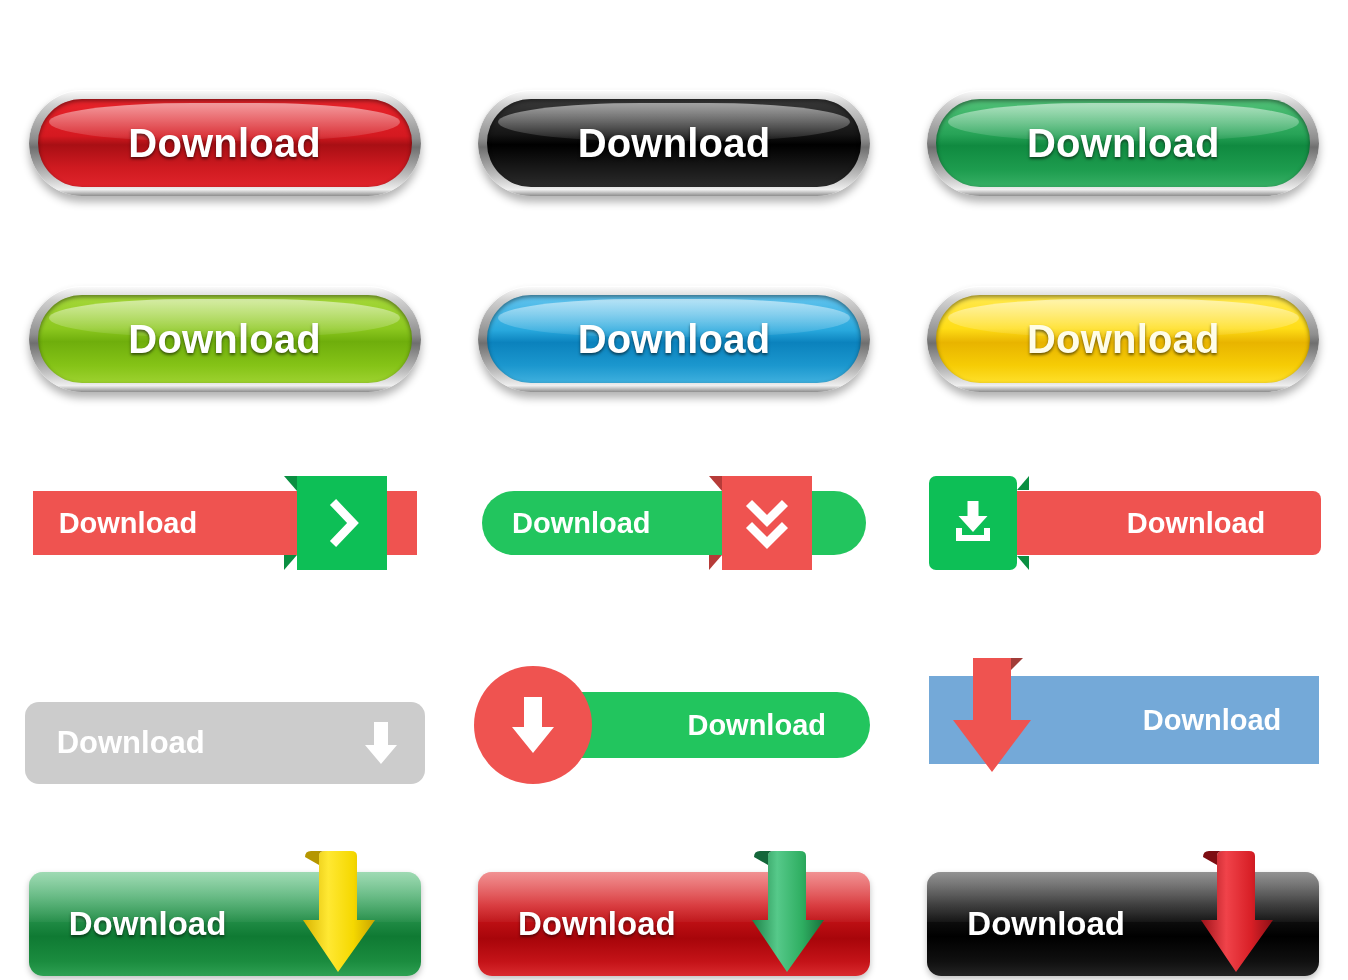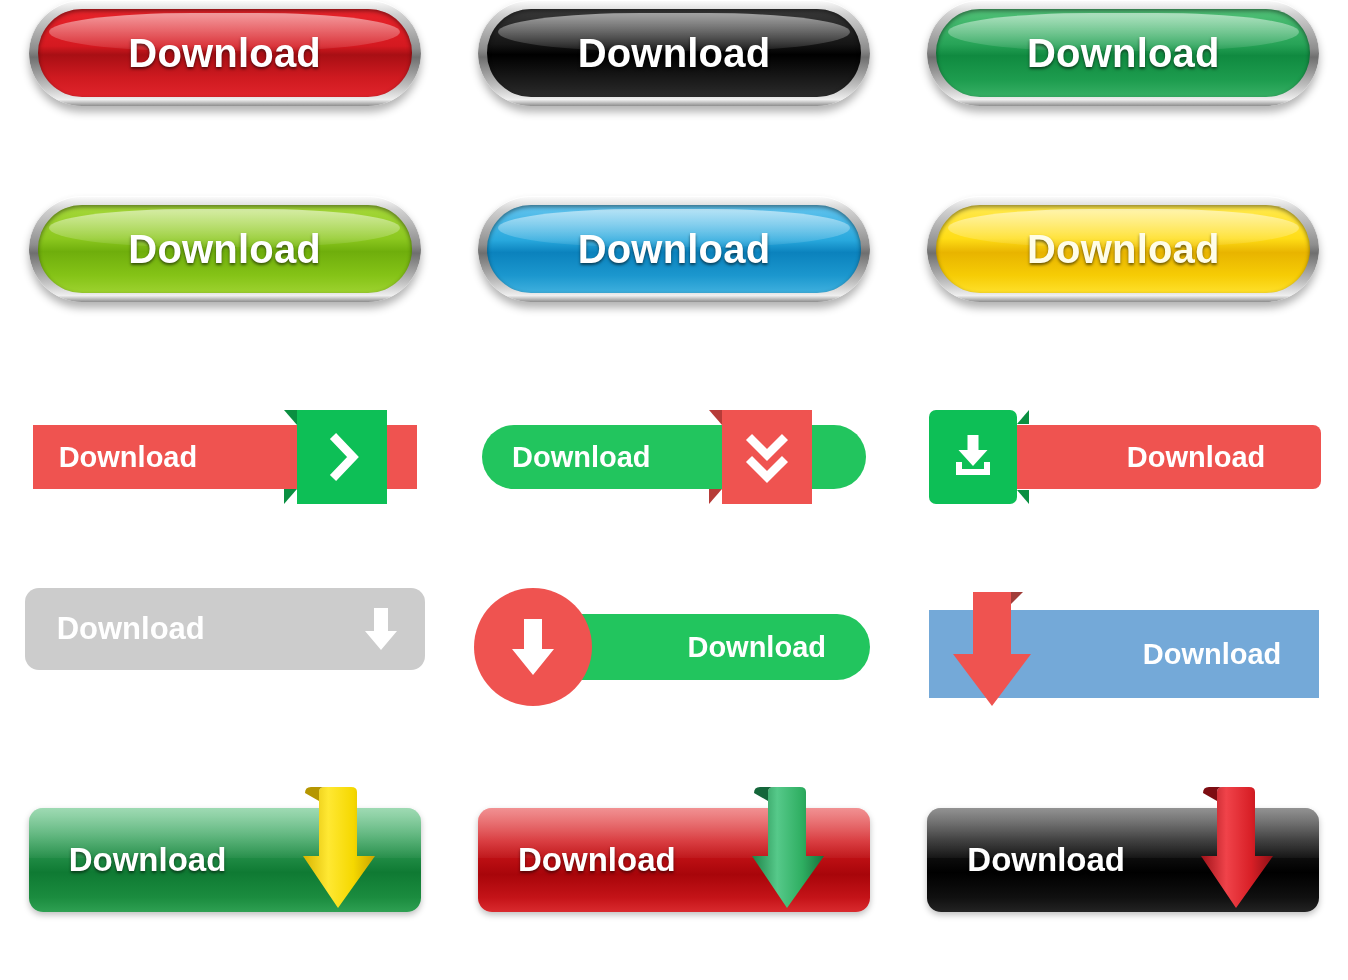--- a/index.html
+++ b/index.html
@@ -26,21 +26,21 @@
     position: absolute;
     left: 0; top: 0;
     width: 1348px; height: 980px;
     display: grid;
     grid-template-columns: repeat(3, 1fr);
     grid-template-rows: repeat(5, 1fr);
   }
   .cell {
     position: relative;
     display: flex;
-    align-items: flex-start;
+    align-items: flex-end;
     justify-content: center;
   }
 
   
   .metal-btn {
     position: relative;
     width: 392px;
     height: 106px;
     border-radius: 53px;
     padding: 9px;

